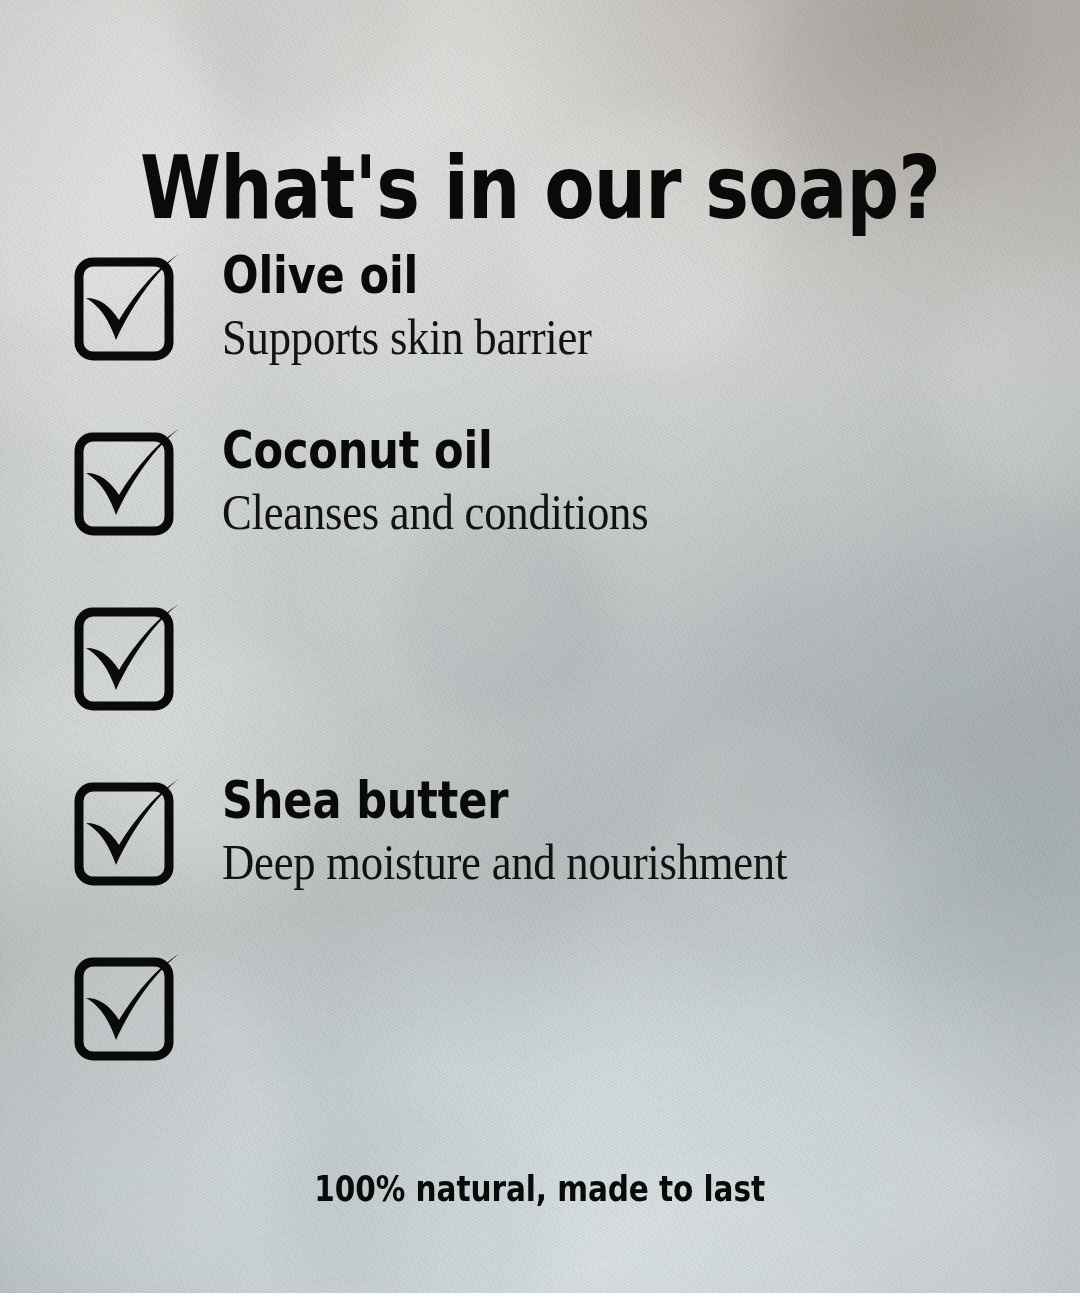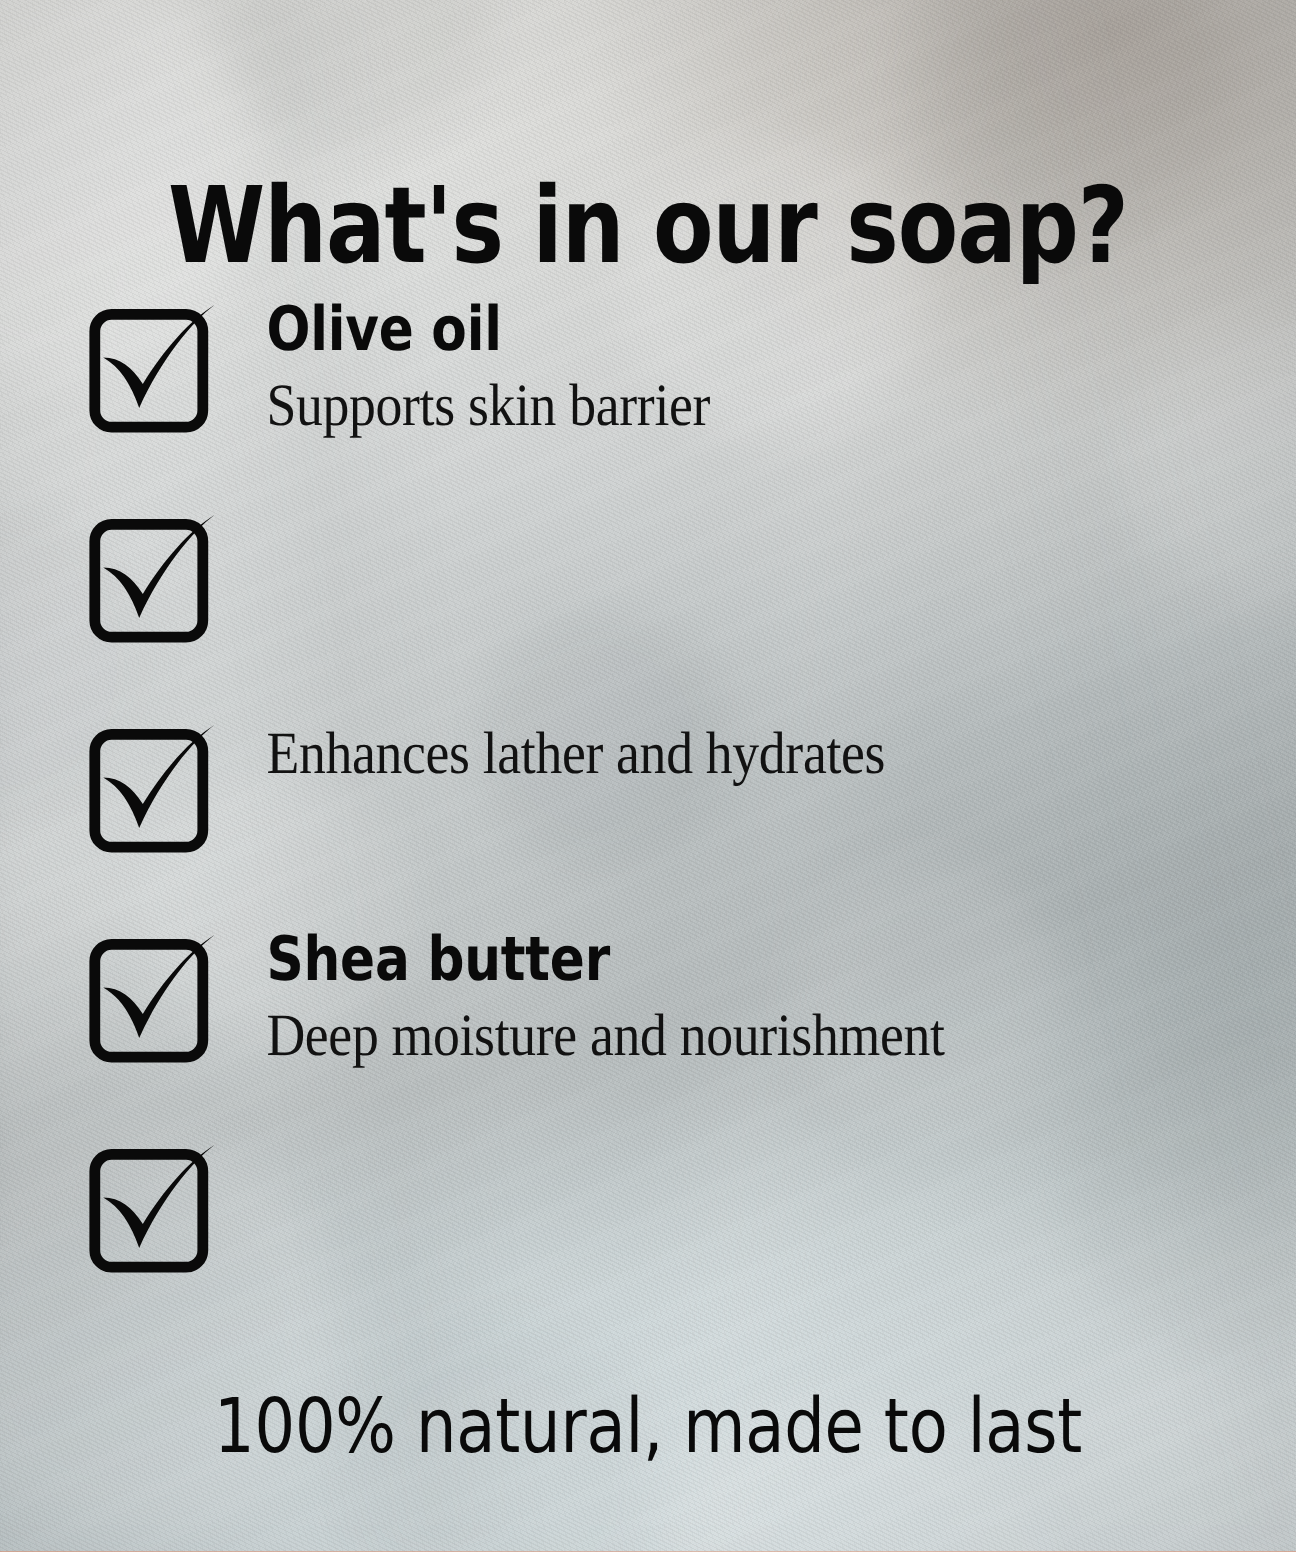--- a/index.html
+++ b/index.html
@@ -200,22 +200,22 @@
   }
 
   #footer-tagline {
     position: absolute;
     left: 0;
     top: 1160px;
     width: 1080px;
     text-align: center;
     color: #0a0a0a;
     font-family: "DejaVu Sans", sans-serif;
-    font-weight: normal;
-    font-size: 63px;
+    font-weight: bold;
+    font-size: 35px;
     line-height: 58px;
     letter-spacing: -0.003em;
     white-space: nowrap;
   }
   #footer-tagline > span {
     display: inline-block;
     transform: scaleX(0.845);
     transform-origin: center center;
   }
 </style>
@@ -252,32 +252,33 @@
       </div>
 
       <div class="ingredient-row">
         <span class="check-icon">
           <svg viewBox="0 0 128 118" xmlns="http://www.w3.org/2000/svg" aria-hidden="true">
             <path d="M17 24 a14 14 0 0 1 14 -14 h62 a14 14 0 0 1 14 14 v66 a14 14 0 0 1 -14 14 h-62 a14 14 0 0 1 -14 -14 z" fill="none" stroke="#0a0a0a" stroke-width="9"></path>
             <path d="M117 2 C98 16 72 48 54 88 C47 68 38 54 24 46 C38 46 48 54 57 68 C74 40 97 14 117 2 Z" fill="#0a0a0a"></path>
           </svg>
         </span>
         <div class="row-text">
+          <div class="ingredient-name"><span>Coconut oil</span></div>
+          <div class="ingredient-desc"><span>Cleanses and conditions</span></div>
         </div>
       </div>
 
       <div class="ingredient-row">
         <span class="check-icon">
           <svg viewBox="0 0 128 118" xmlns="http://www.w3.org/2000/svg" aria-hidden="true">
             <path d="M17 24 a14 14 0 0 1 14 -14 h62 a14 14 0 0 1 14 14 v66 a14 14 0 0 1 -14 14 h-62 a14 14 0 0 1 -14 -14 z" fill="none" stroke="#0a0a0a" stroke-width="9"></path>
             <path d="M117 2 C98 16 72 48 54 88 C47 68 38 54 24 46 C38 46 48 54 57 68 C74 40 97 14 117 2 Z" fill="#0a0a0a"></path>
           </svg>
         </span>
         <div class="row-text">
-          <div class="ingredient-desc"><span>Enhances lather and hydrates</span></div>
         </div>
       </div>
 
       <div class="ingredient-row">
         <span class="check-icon">
           <svg viewBox="0 0 128 118" xmlns="http://www.w3.org/2000/svg" aria-hidden="true">
             <path d="M17 24 a14 14 0 0 1 14 -14 h62 a14 14 0 0 1 14 14 v66 a14 14 0 0 1 -14 14 h-62 a14 14 0 0 1 -14 -14 z" fill="none" stroke="#0a0a0a" stroke-width="9"></path>
             <path d="M117 2 C98 16 72 48 54 88 C47 68 38 54 24 46 C38 46 48 54 57 68 C74 40 97 14 117 2 Z" fill="#0a0a0a"></path>
           </svg>
         </span>

